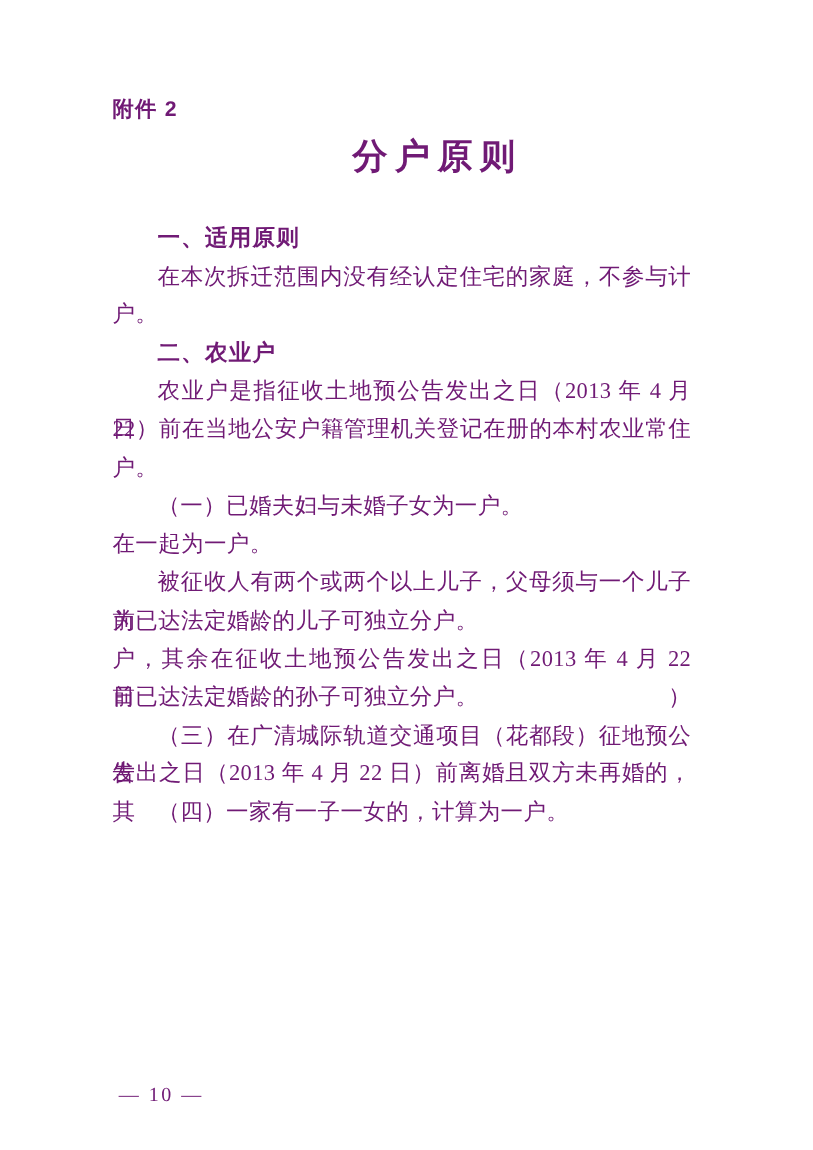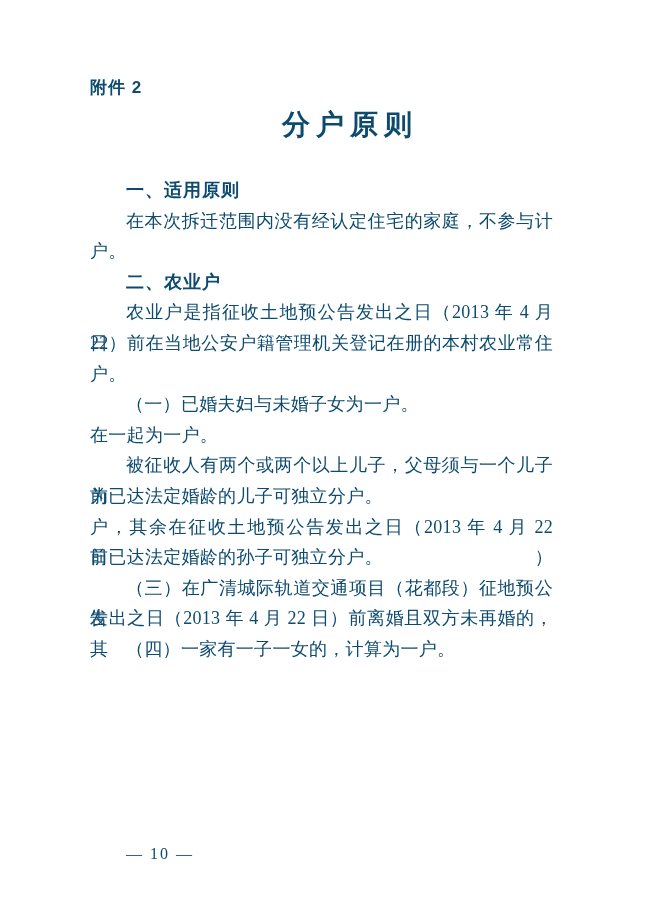--- a/index.html
+++ b/index.html
@@ -5,21 +5,21 @@
   html, body {
     margin: 0;
     padding: 0;
     background: #ffffff;
   }
   .page {
     position: relative;
     width: 580px;
     height: 920px;
     background: #ffffff;
-    color: #0c4a6e;
+    color: #701a75;
     font-family: "Liberation Serif", "DejaVu Serif", serif;
     overflow: hidden;
   }
   .attachment {
     position: absolute;
     left: 90px;
     top: 76px;
     font-family: "Liberation Sans", "DejaVu Sans", sans-serif;
     font-weight: bold;
     font-size: 17px;
@@ -63,25 +63,24 @@
   }
   .ln.hd {
     font-family: Liberation Serif, serif;
     font-weight: bold;
     text-indent: 2em;
     letter-spacing: 1px;
   }
   .footer {
     position: absolute;
     left: 95px;
-    top: 845px;
+    top: 868px;
     font-size: 16px;
     letter-spacing: 2px;
     white-space: nowrap;
-    margin-left: 31px;
   }
   .speck {
     position: absolute;
     background: #2b2b2b;
   }
   .speck.s1 { left: 644px; top: 221px; width: 4px; height: 2px; }
   .speck.s2 { left: 644px; top: 261px; width: 3px; height: 2px; }
   .speck.s3 { left: 637px; top: 660px; width: 4px; height: 3px; }
   .speck.s4 { left: 639px; top: 697px; width: 4px; height: 3px; }
 </style>

